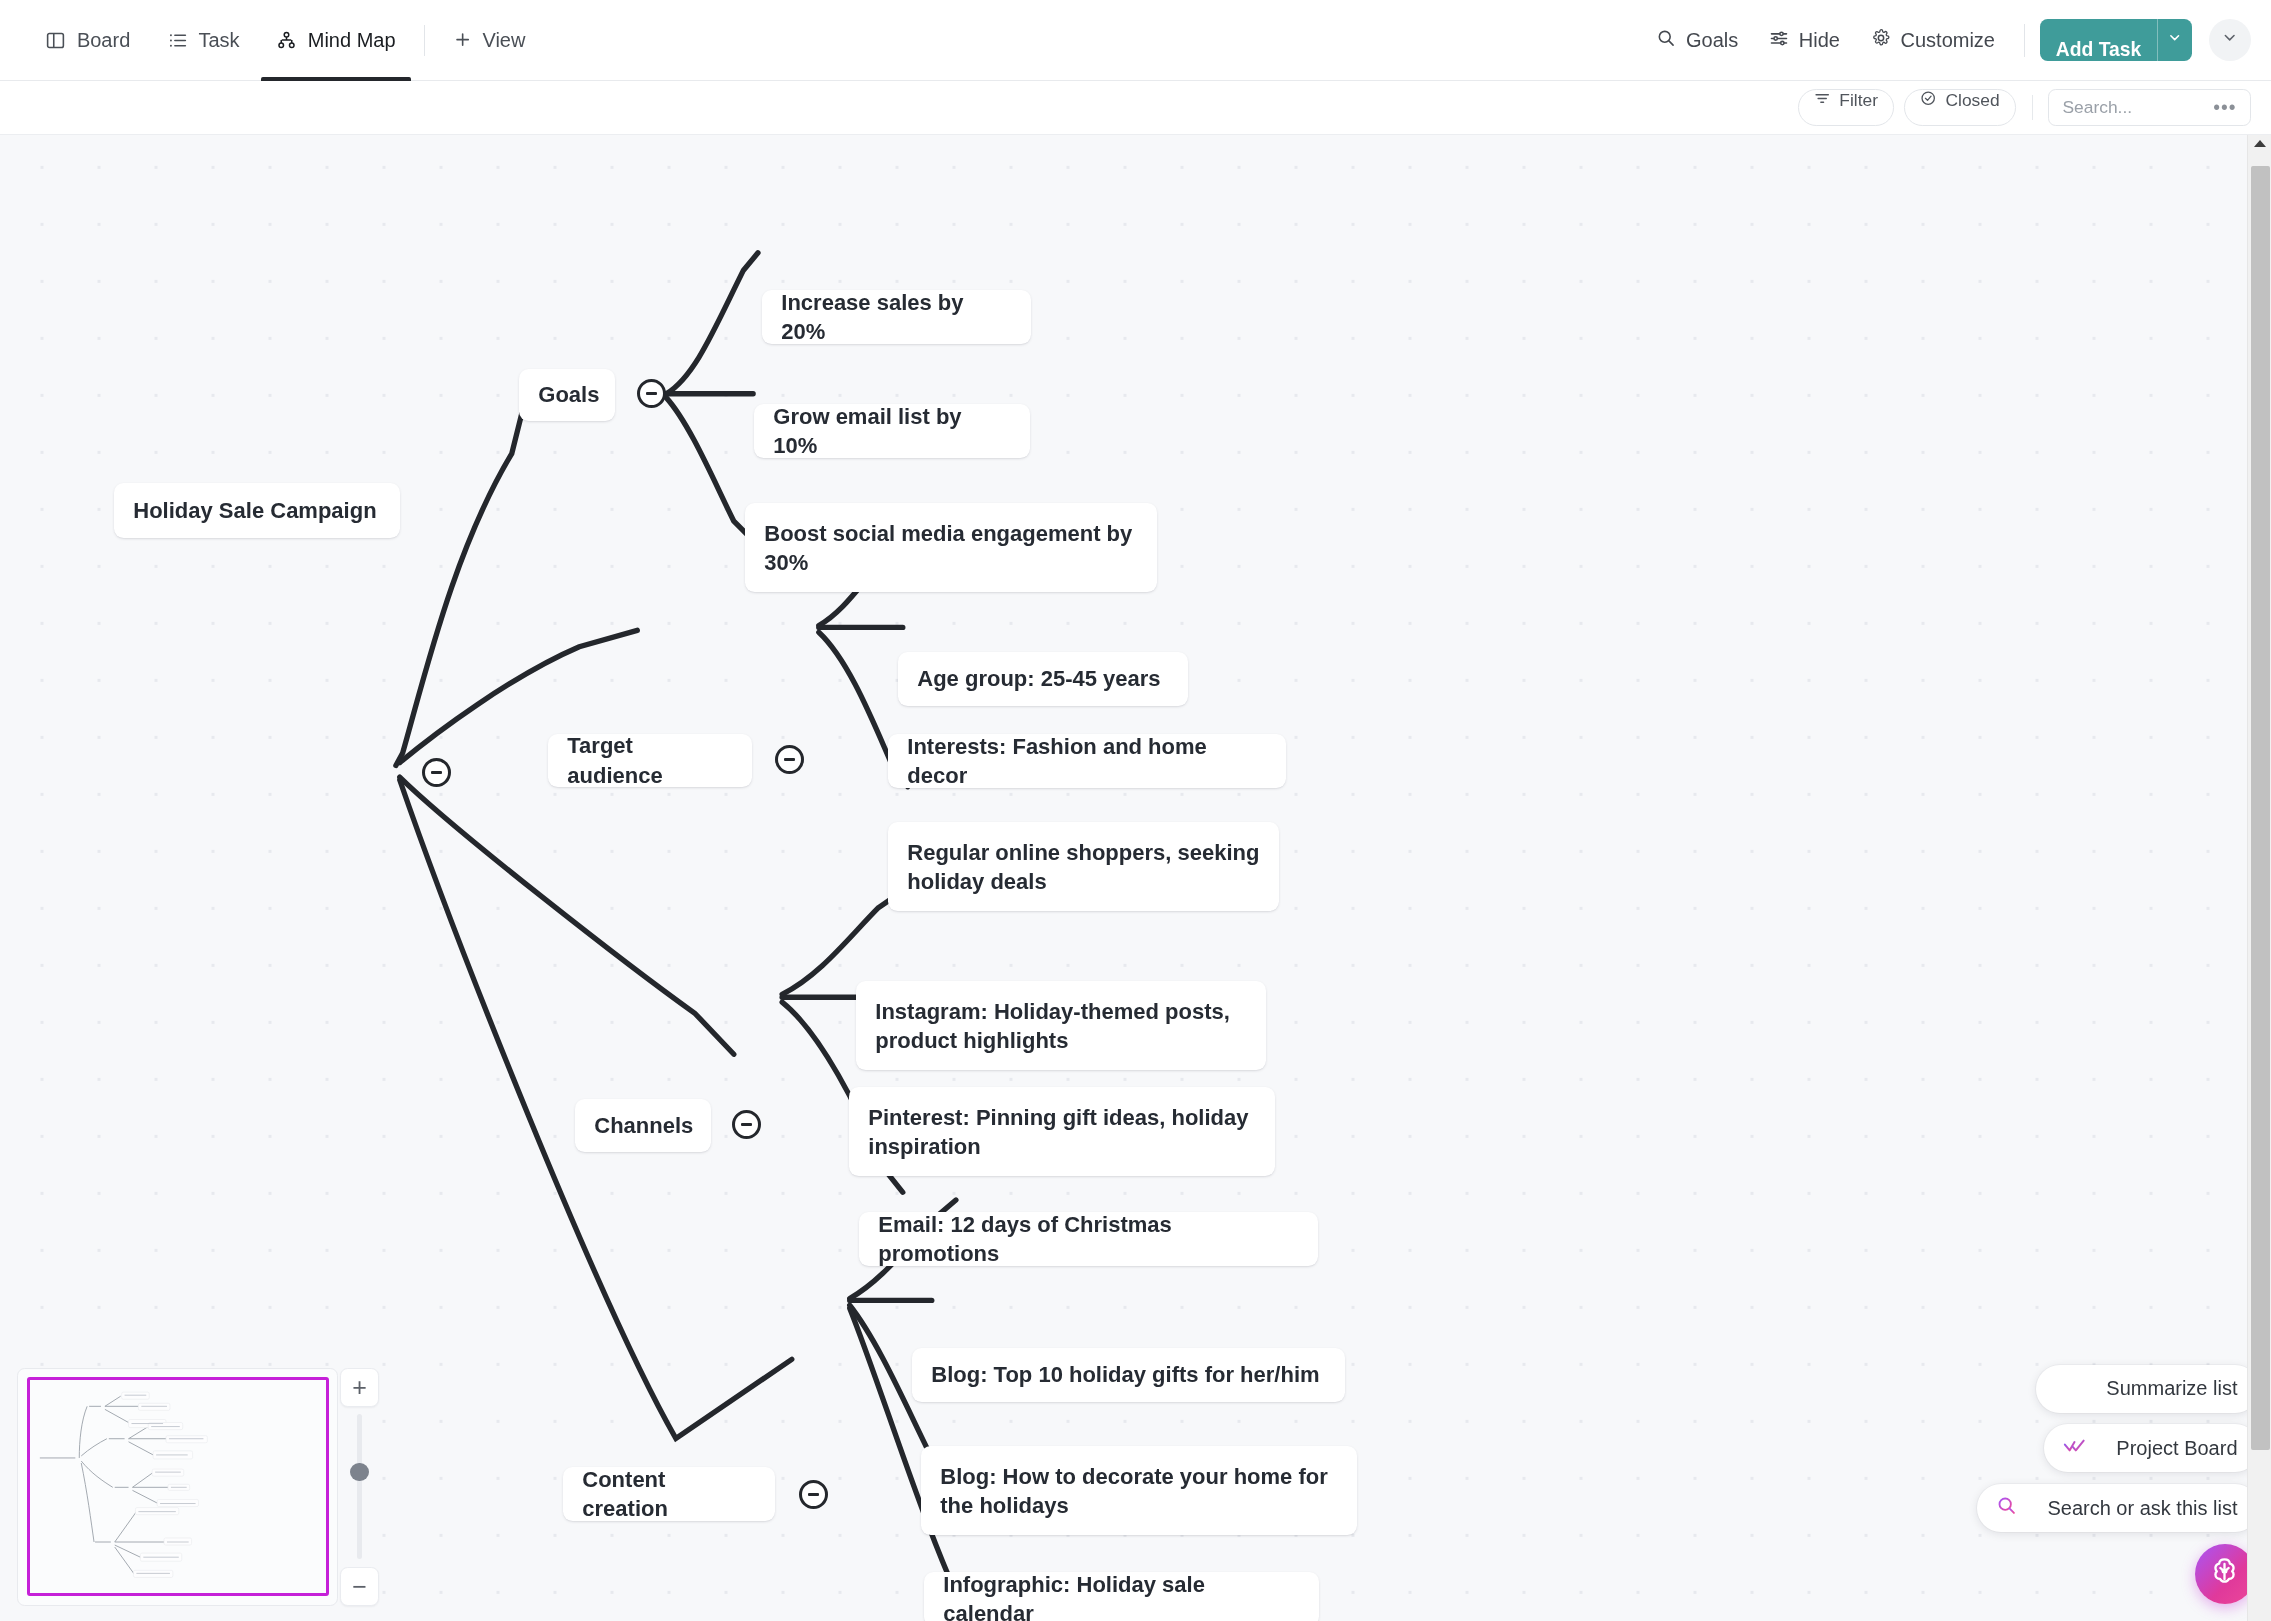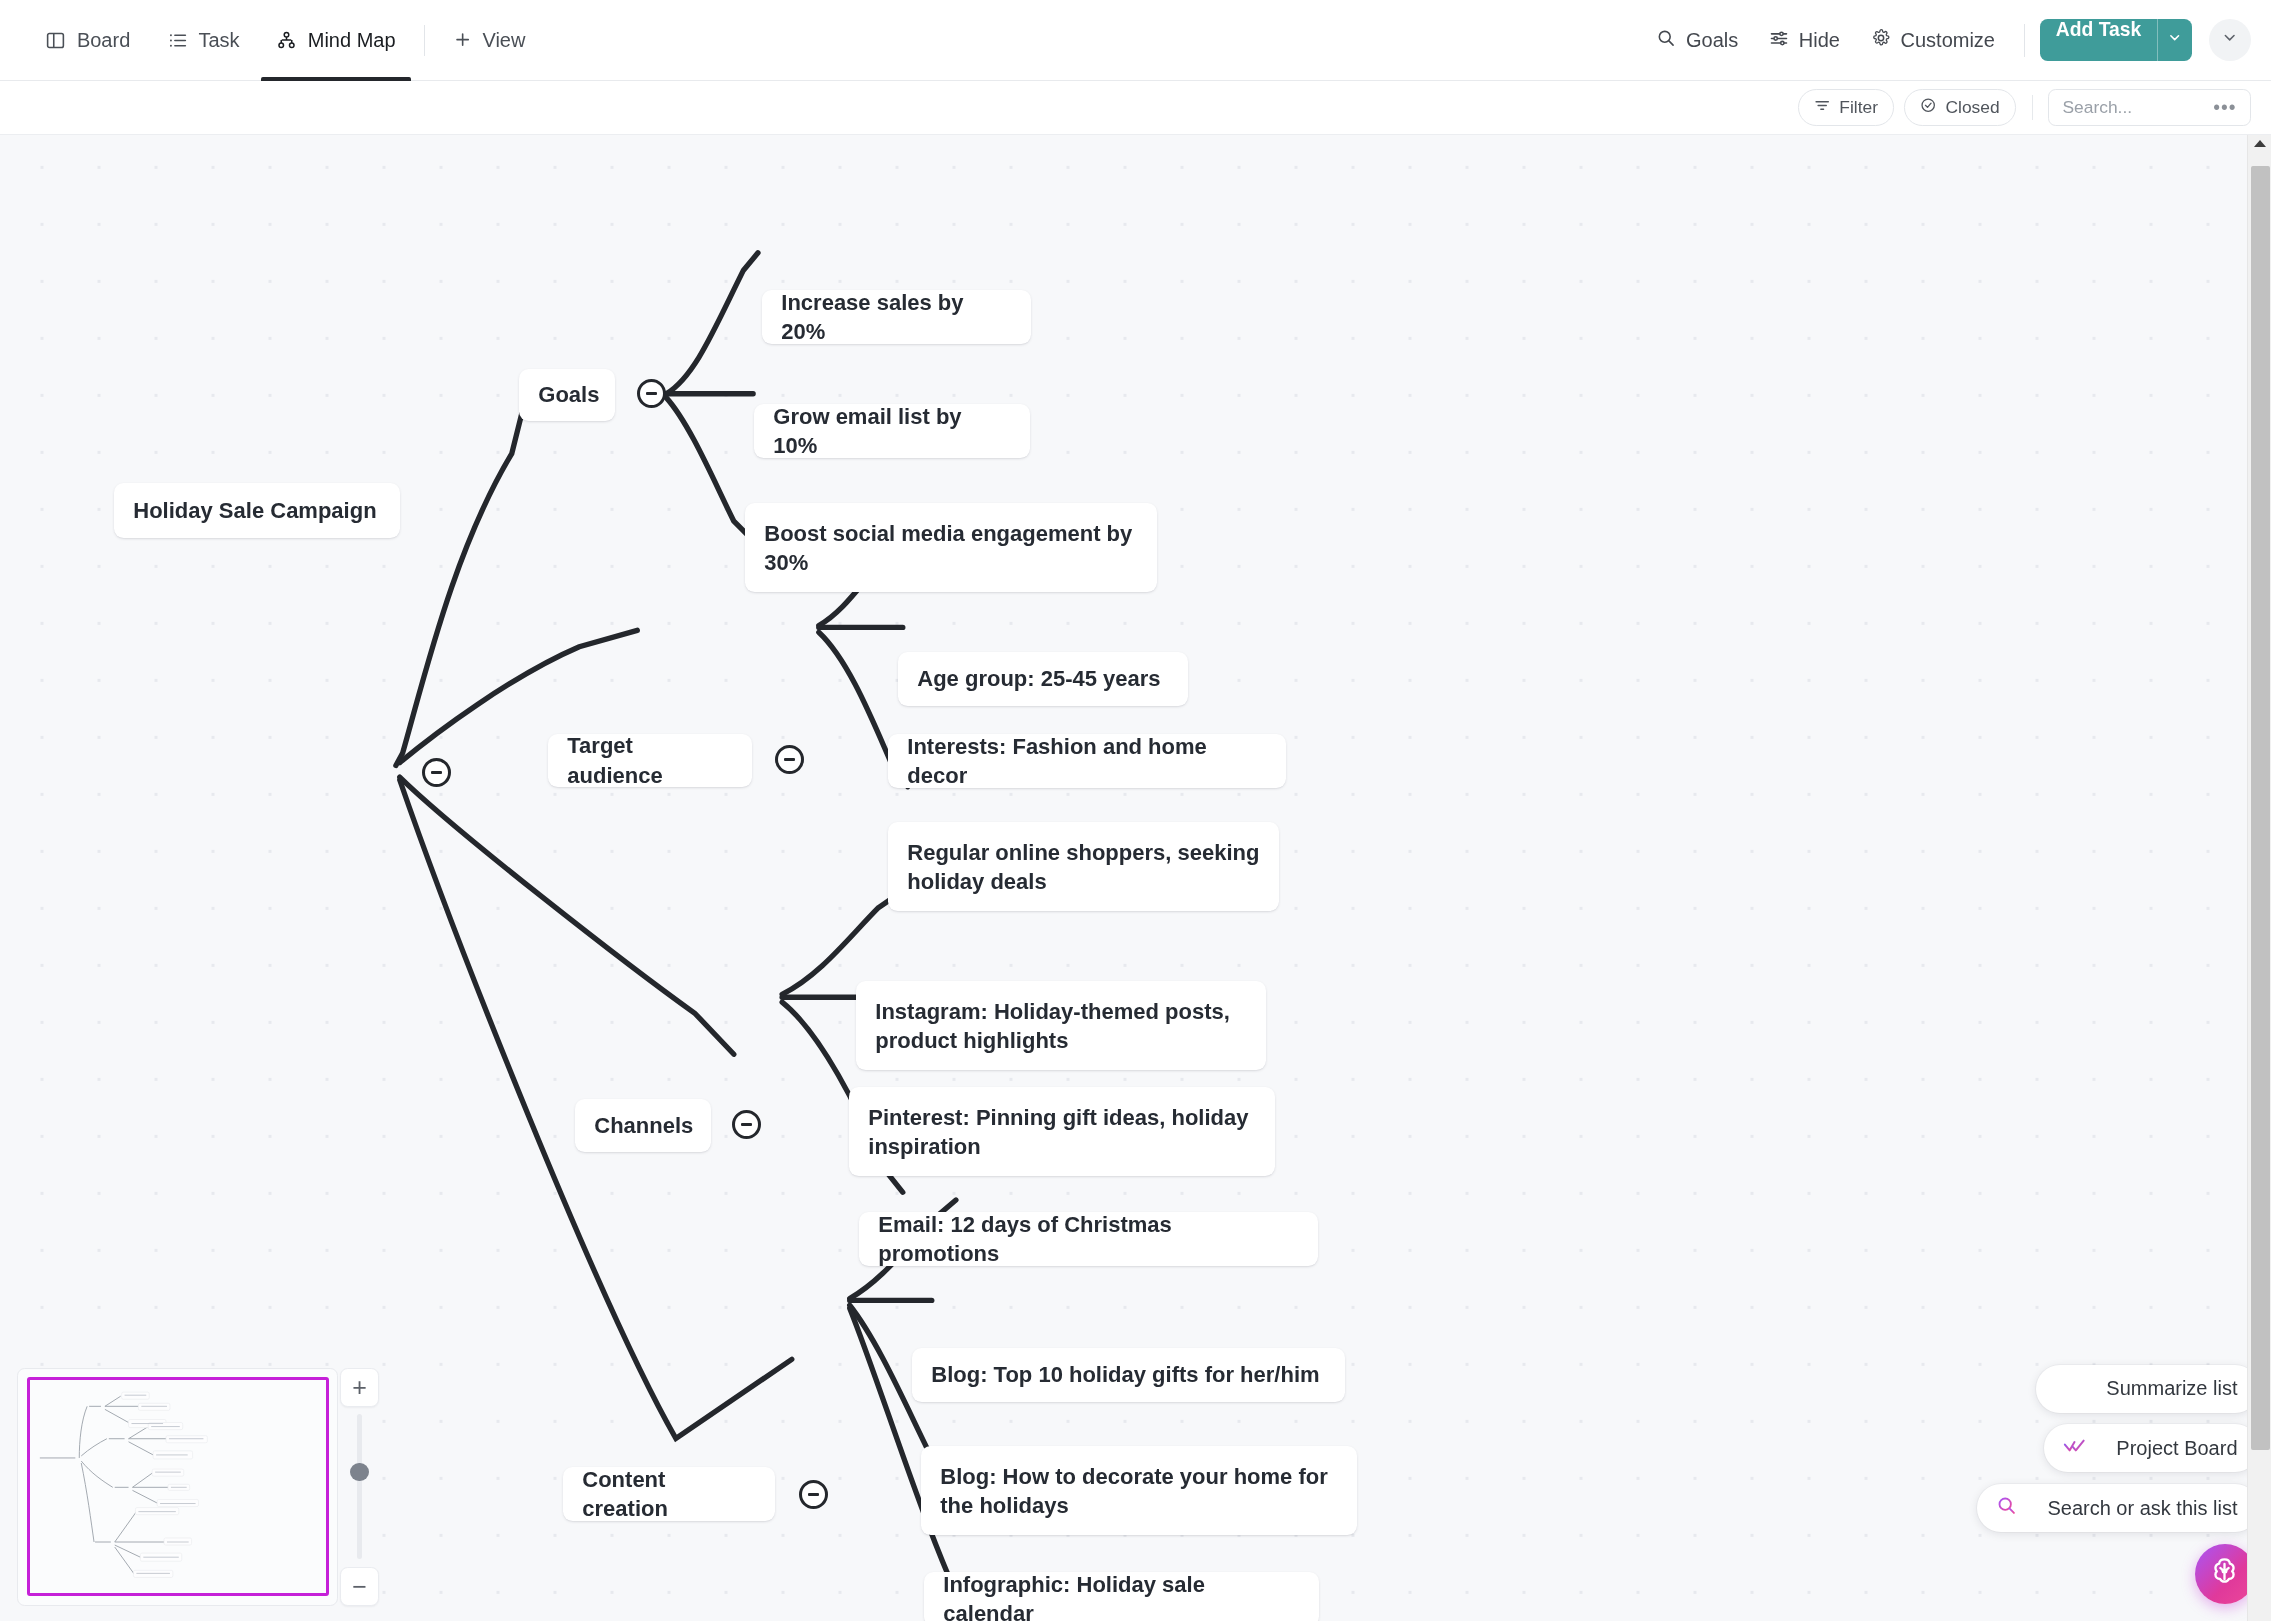--- a/index.html
+++ b/index.html
@@ -40,42 +40,42 @@
     display: flex; align-items: center; gap: 9.7px;
     padding: 8.7px 13.5px; font-size: 20px; color: #44484f;
     border-radius: 7.7px; cursor: pointer; white-space: nowrap;
   }
   .tb-sep { width: 1px; height: 33px; background: #e2e5e9; margin: 0 11.6px; }
   .addtask-group {
     display: flex; align-items: stretch; border-radius: 7.7px; overflow: hidden;
     background: #3f9c9a; height: 42px;
   }
   .addtask-main {
-    display: flex; align-items: flex-start; padding: 0 15.4px;
+    display: flex; align-items: flex-end; padding: 0 15.4px;
     color: #fff; font-size: 19.3px; font-weight: 600; cursor: pointer; white-space: nowrap;
   }
   .addtask-caret {
     display: flex; align-items: center; justify-content: center;
     width: 35px; border-left: 1px solid rgba(255,255,255,.35); cursor: pointer;
   }
   .round-caret {
     width: 42px; height: 42px; margin-left: 13.5px; border-radius: 50%;
     background: #f1f3f5; display: flex; align-items: center; justify-content: center;
     cursor: pointer;
   }
 
   
   .filterbar {
     position: absolute; top: 81px; left: 0; width: 2272px; height: 54px;
     background: #ffffff; border-bottom: 1px solid #eceef1;
     display: flex; align-items: center; justify-content: flex-end;
     padding-right: 21px; gap: 9.7px;
   }
   .pill {
-    display: flex; align-items: center; gap: 8.7px;
+    display: flex; gap: 8.7px;
     height: 37px; padding: 0 15.4px;
     border: 1px solid #e3e6ea; border-radius: 18.3px;
     font-size: 17.4px; color: #50555c; background: #fff; cursor: pointer; white-space: nowrap;
   }
   .fb-sep { width: 1px; height: 25px; background: #e6e9ec; margin: 0 5.8px; }
   .searchbox {
     display: flex; align-items: center; justify-content: space-between;
     width: 203px; height: 37px; padding: 0 13.5px;
     border: 1px solid #e3e6ea; border-radius: 7.7px; background: #fff;
     cursor: text;

